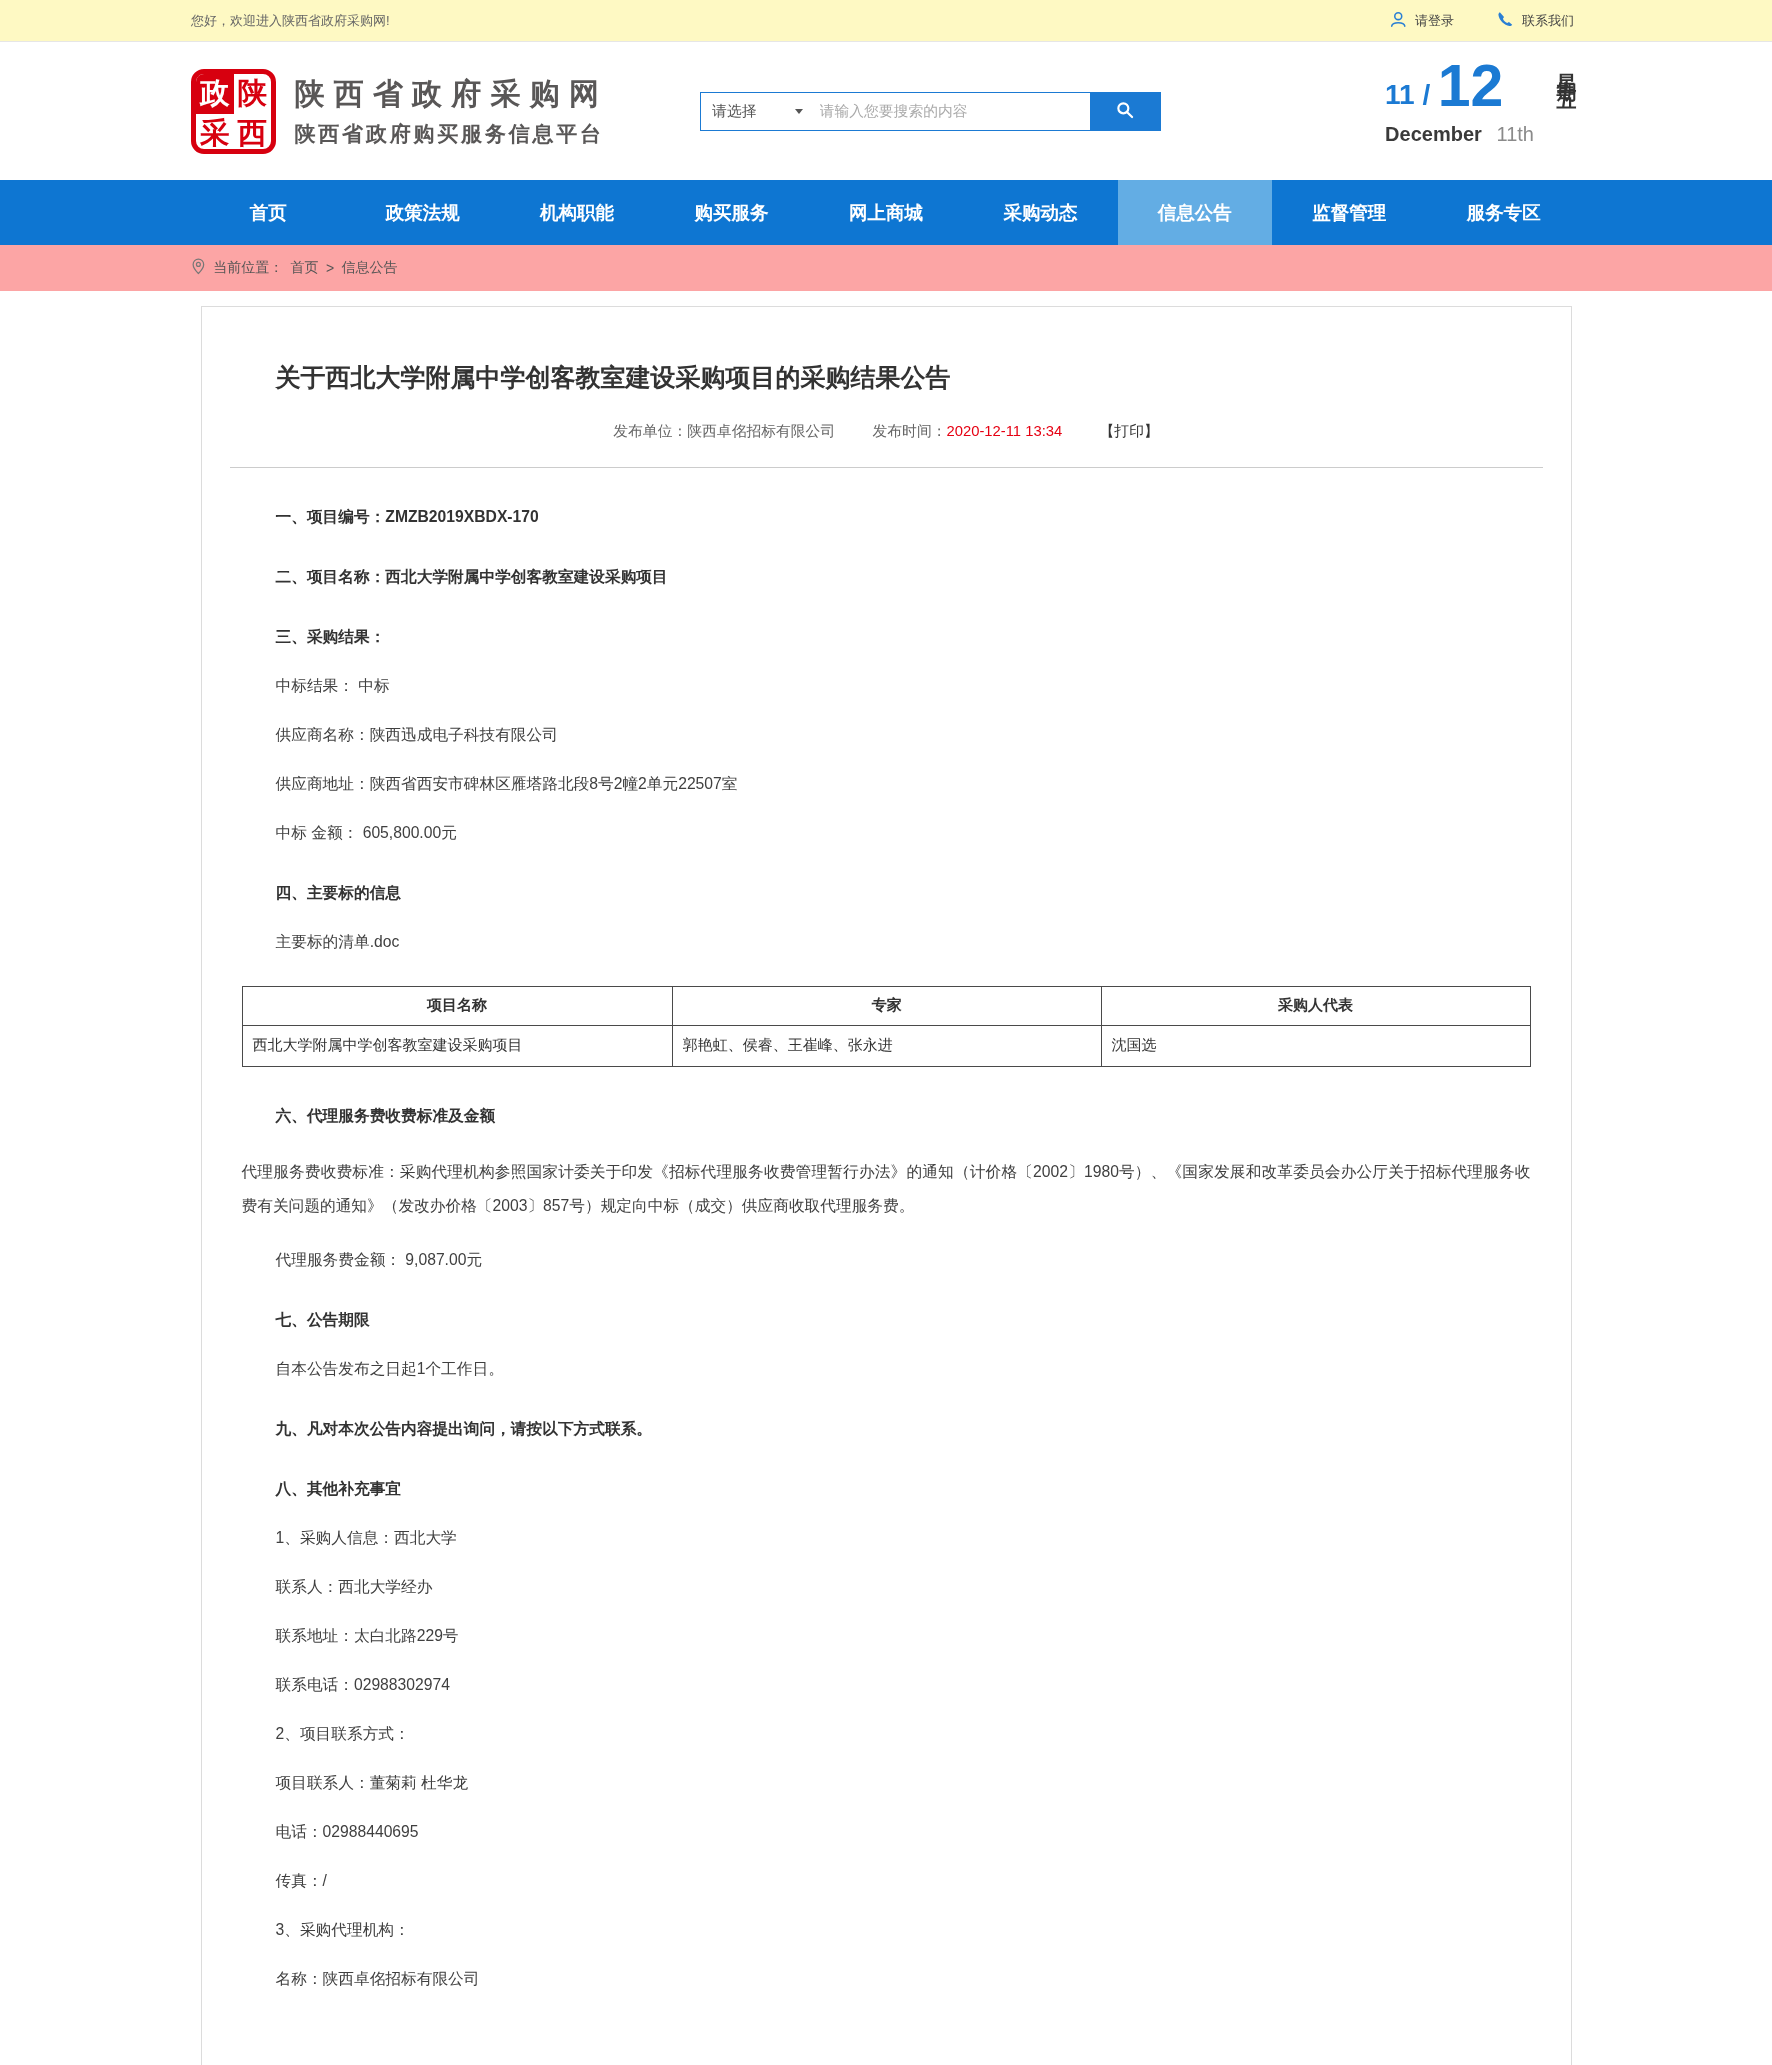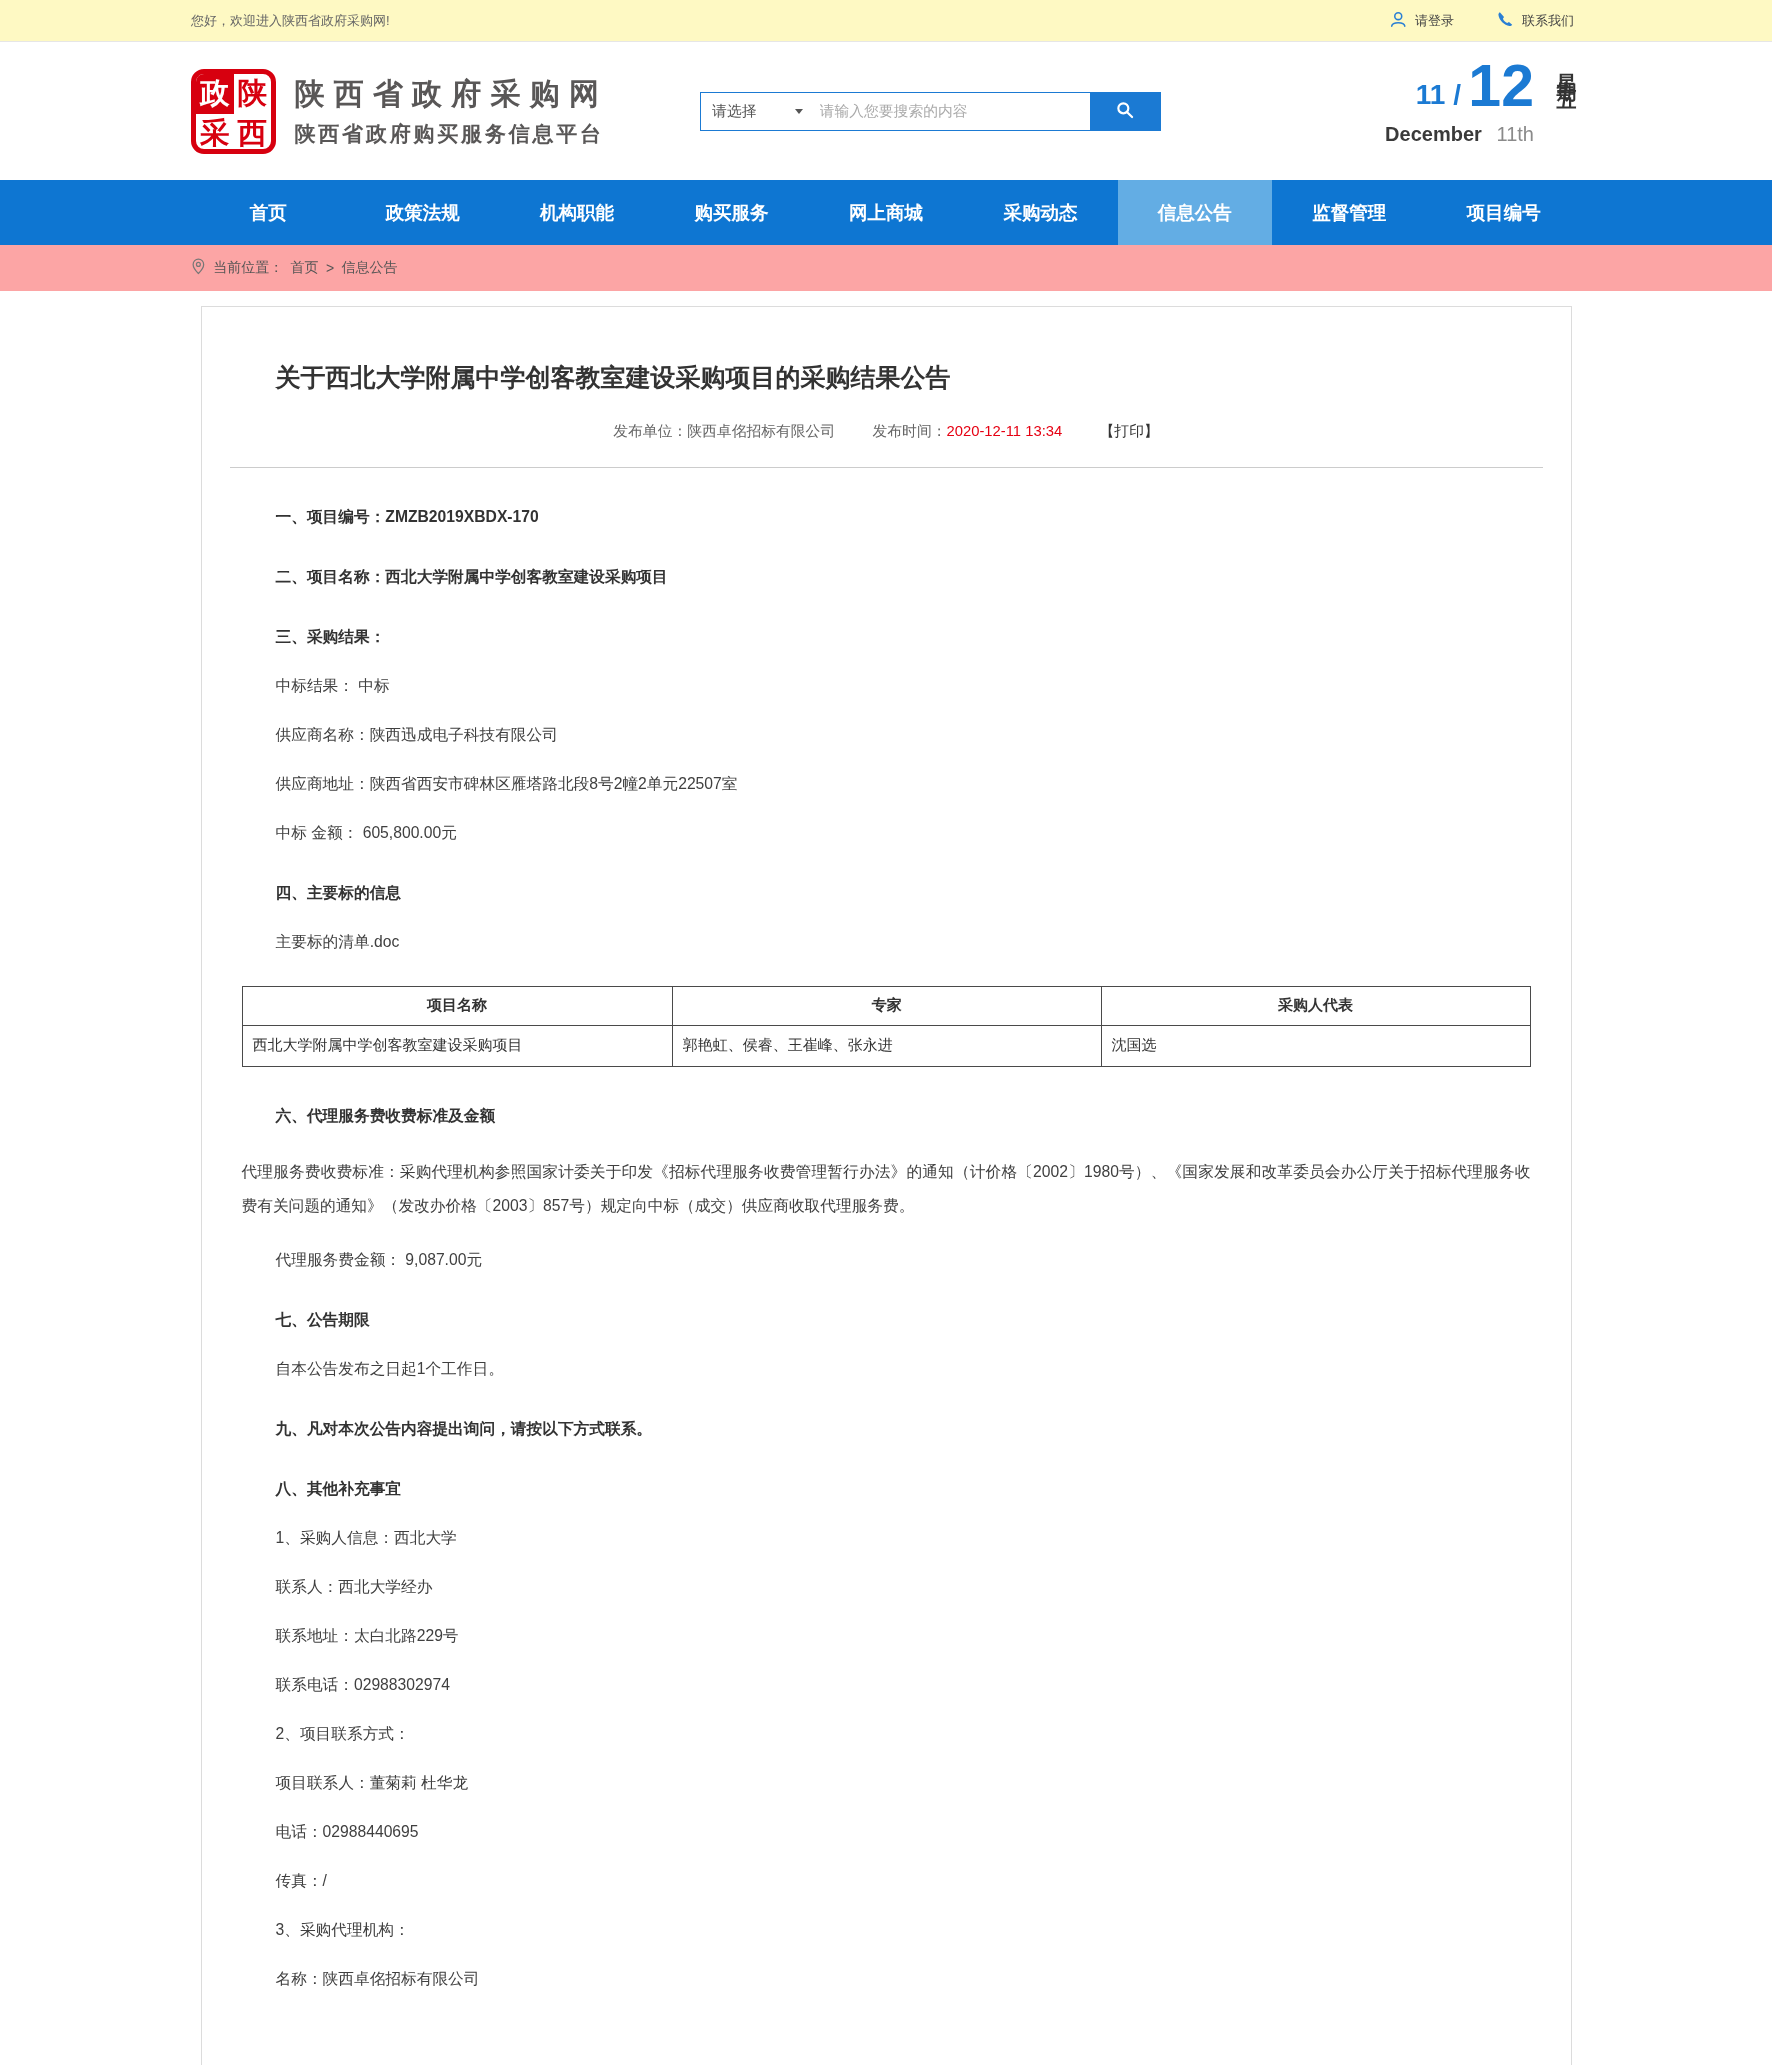--- a/index.html
+++ b/index.html
@@ -24,21 +24,21 @@
 
   .search { margin-left:92px; width:461px; height:39px; border:1.8px solid #1b7ad3; display:flex; align-items:stretch; background:#fff; }
   .search-select { width:113px; display:flex; align-items:center; justify-content:space-between; padding:0 11px; color:#555; font-size:14.8px; cursor:pointer; }
   .caret { width:0; height:0; border-left:4.6px solid transparent; border-right:4.6px solid transparent; border-top:5.5px solid #555; }
   .search-input { flex:1; border:none; outline:none; font-size:14.8px; color:#555; padding:0 5.5px; }
   .search-input::placeholder { color:#aaa; }
   .search-btn { width:70px; background:#1b7ad3; border:none; display:flex; align-items:center; justify-content:center; cursor:pointer; }
 
   .date-widget { margin-left:auto; display:flex; align-items:flex-start; }
   .date-left { text-align:center; }
-  .date-nums { display:flex; align-items:flex-start; justify-content:flex-end; }
+  .date-nums { display:flex; align-items:flex-start; }
   .date-small { font-size:28px; font-weight:bold; color:#1b7ad3; margin-top:22px; }
   .date-big { font-size:59px; font-weight:bold; color:#1b7ad3; line-height:1; margin-left:7.4px; }
   .date-words { margin-top:7.4px; font-size:20px; }
   .date-month { font-weight:bold; color:#3a3a3a; }
   .date-ord { color:#8a8a8a; margin-left:9.2px; }
   .weekday { writing-mode:vertical-rl; text-orientation:upright; font-size:20px; font-weight:bold; color:#333;
              letter-spacing:9.2px; margin-left:20px; height:109px; }
 
   
   .nav { height:65px; background:#0e76d2; }
@@ -143,21 +143,21 @@
 <div class="nav">
   <div class="nav-inner">
     <div class="nav-item">首页</div>
     <div class="nav-item">政策法规</div>
     <div class="nav-item">机构职能</div>
     <div class="nav-item">购买服务</div>
     <div class="nav-item">网上商城</div>
     <div class="nav-item">采购动态</div>
     <div class="nav-item active">信息公告</div>
     <div class="nav-item">监督管理</div>
-    <div class="nav-item">项目编号</div>
+    <div class="nav-item">服务专区</div>
   </div>
 </div>
 
 <div class="breadcrumb">
   <span>
     <svg width="14.8" height="16.6" viewBox="0 0 18 22">
         <path d="M9 1.5a7 7 0 0 1 7 7c0 5-7 12-7 12s-7-7-7-12a7 7 0 0 1 7-7z" fill="none" stroke="#777" stroke-width="1.6"></path>
         <circle cx="9" cy="8.5" r="2.6" fill="none" stroke="#777" stroke-width="1.6"></circle>
       </svg>
   </span>

